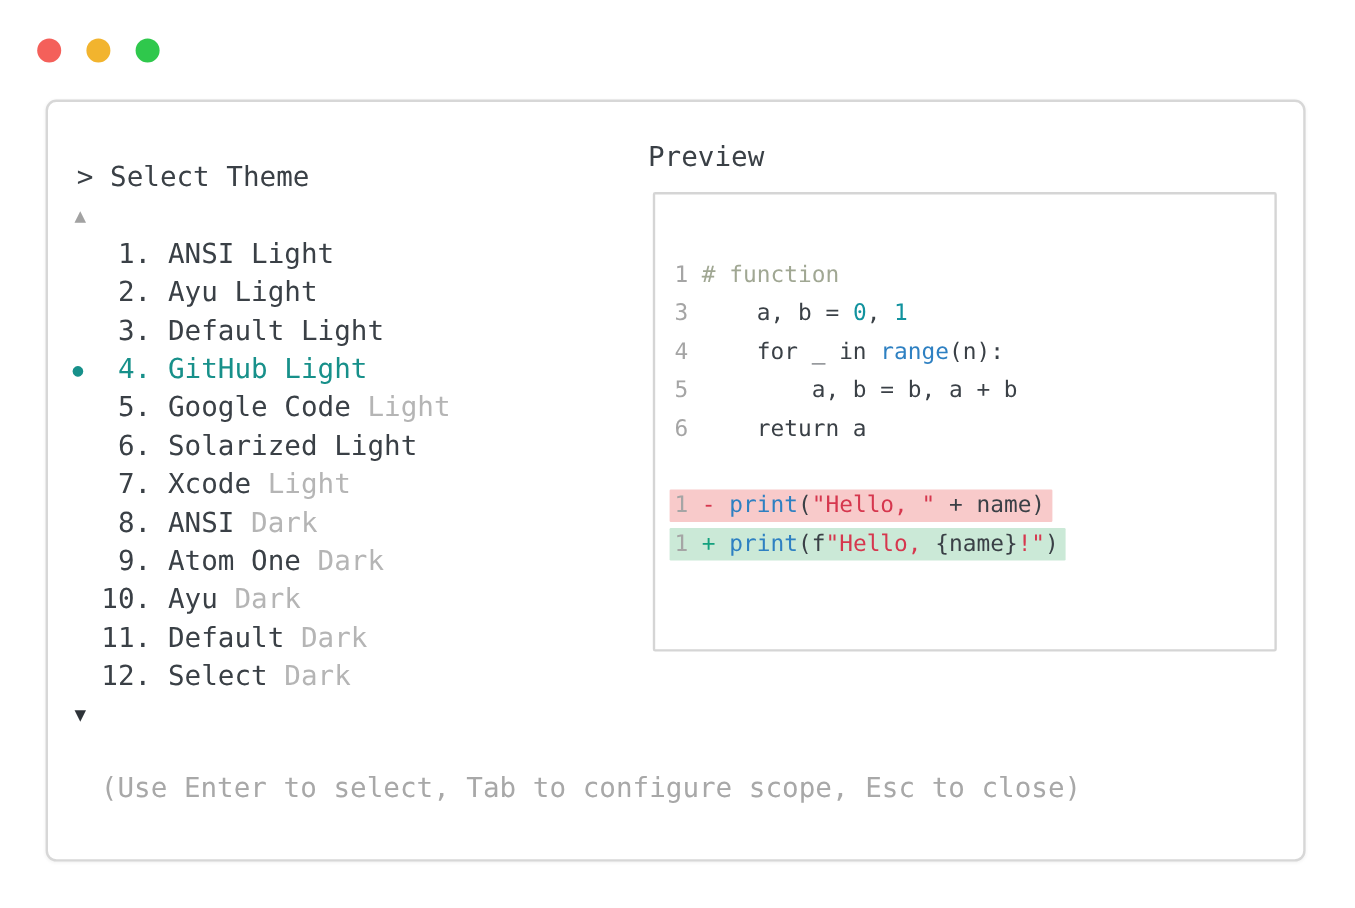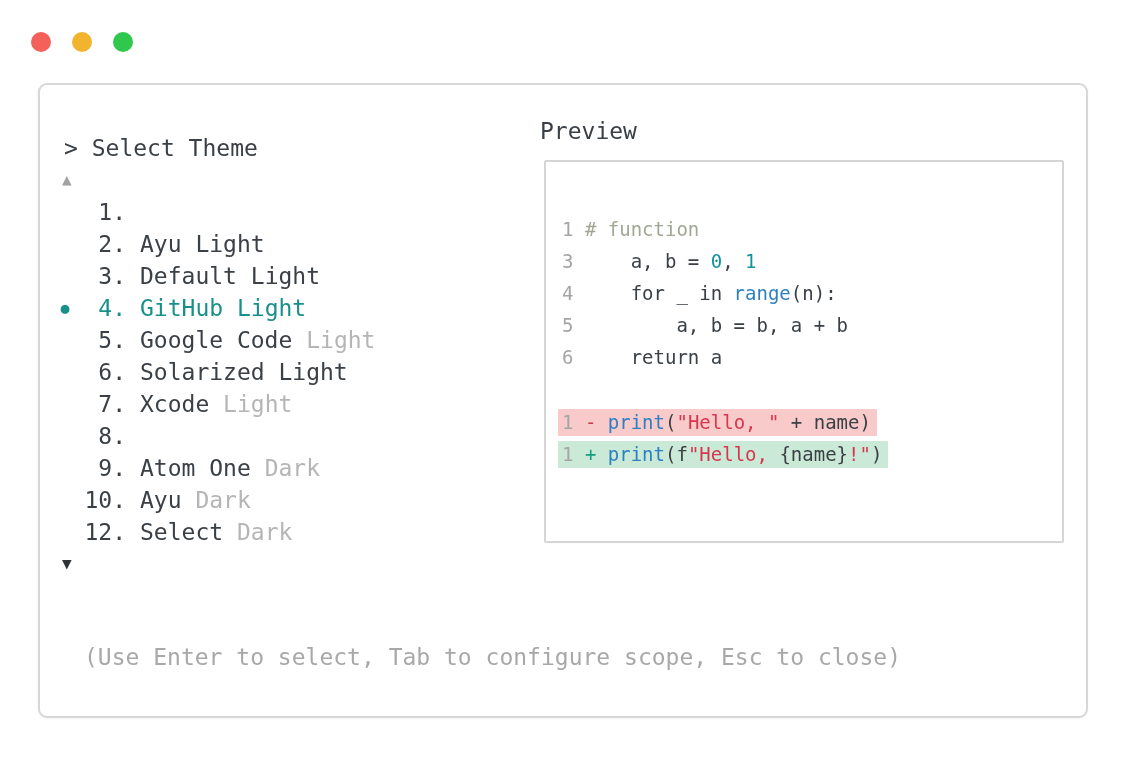--- a/index.html
+++ b/index.html
@@ -88,30 +88,31 @@
       <div class="light" style="background: rgb(242, 180, 46);"></div>
       <div class="light" style="background: rgb(47, 200, 76);"></div>
     </div>
 
   <div class="panel">
 
     <div class="left">
       <div class="row hdr">&gt; Select Theme</div>
       <div class="row scroll-arrow arrow-up">▲</div>
       <div>
-          <div class="row titem"><span class="marker"></span><span class="num">1.</span></div>
+          <div class="row titem"><span class="marker"></span><span class="num">1.</span><span class="label"><span class="name">ANSI</span> <span class="variant">Light</span></span></div>
           <div class="row titem"><span class="marker"></span><span class="num">2.</span><span class="label"><span class="name">Ayu</span> <span class="variant">Light</span></span></div>
           <div class="row titem"><span class="marker"></span><span class="num">3.</span><span class="label"><span class="name">Default</span> <span class="variant">Light</span></span></div>
           <div class="row titem sel"><span class="marker">●</span><span class="num">4.</span><span class="label"><span class="name">GitHub</span> <span class="variant">Light</span></span></div>
           <div class="row titem"><span class="marker"></span><span class="num">5.</span><span class="label"><span class="name">Google Code</span> <span class="variant muted">Light</span></span></div>
           <div class="row titem"><span class="marker"></span><span class="num">6.</span><span class="label"><span class="name">Solarized</span> <span class="variant">Light</span></span></div>
           <div class="row titem"><span class="marker"></span><span class="num">7.</span><span class="label"><span class="name">Xcode</span> <span class="variant muted">Light</span></span></div>
-          <div class="row titem"><span class="marker"></span><span class="num">8.</span></div>
+          <div class="row titem"><span class="marker"></span><span class="num">8.</span><span class="label"><span class="name">ANSI</span> <span class="variant muted">Dark</span></span></div>
           <div class="row titem"><span class="marker"></span><span class="num">9.</span><span class="label"><span class="name">Atom One</span> <span class="variant muted">Dark</span></span></div>
           <div class="row titem"><span class="marker"></span><span class="num">10.</span><span class="label"><span class="name">Ayu</span> <span class="variant muted">Dark</span></span></div>
+          <div class="row titem"><span class="marker"></span><span class="num">11.</span><span class="label"><span class="name">Default</span> <span class="variant muted">Dark</span></span></div>
           <div class="row titem"><span class="marker"></span><span class="num">12.</span><span class="label"><span class="name">Select</span> <span class="variant muted">Dark</span></span></div>
         </div>
       <div class="row scroll-arrow arrow-down">▼</div>
     </div>
 
     <div class="preview">
       <div class="row">Preview</div>
       <div class="pbox">
           <div class="code-line"><span class="tk-gray">1 </span><span class="tk-comment"># function</span></div>
           <div class="code-line"><span class="tk-gray">3 </span><span class="tk-dark">    a, b = </span><span class="tk-teal">0</span><span class="tk-dark">, </span><span class="tk-teal">1</span></div>

